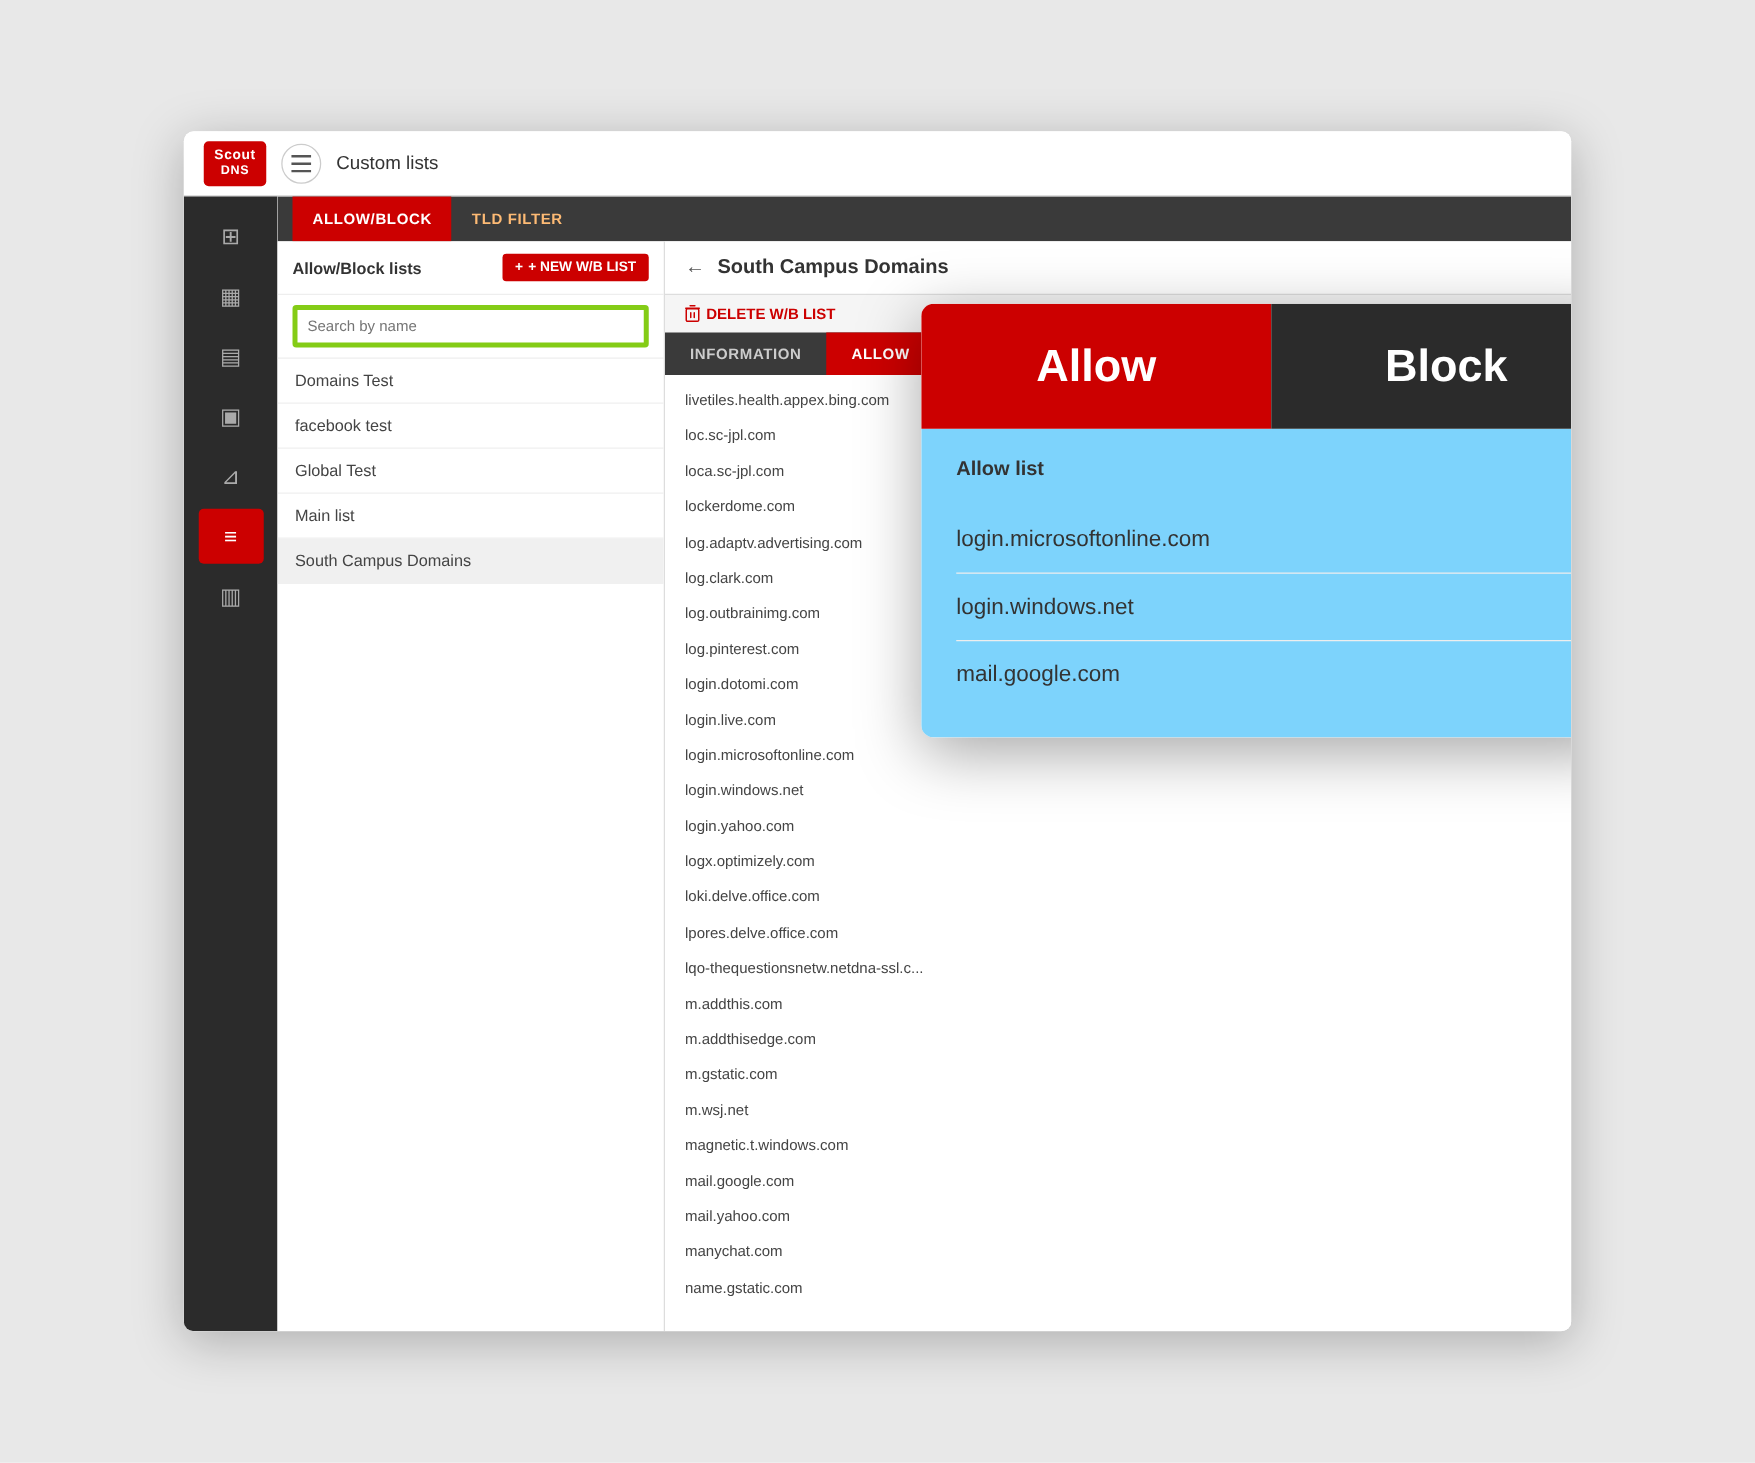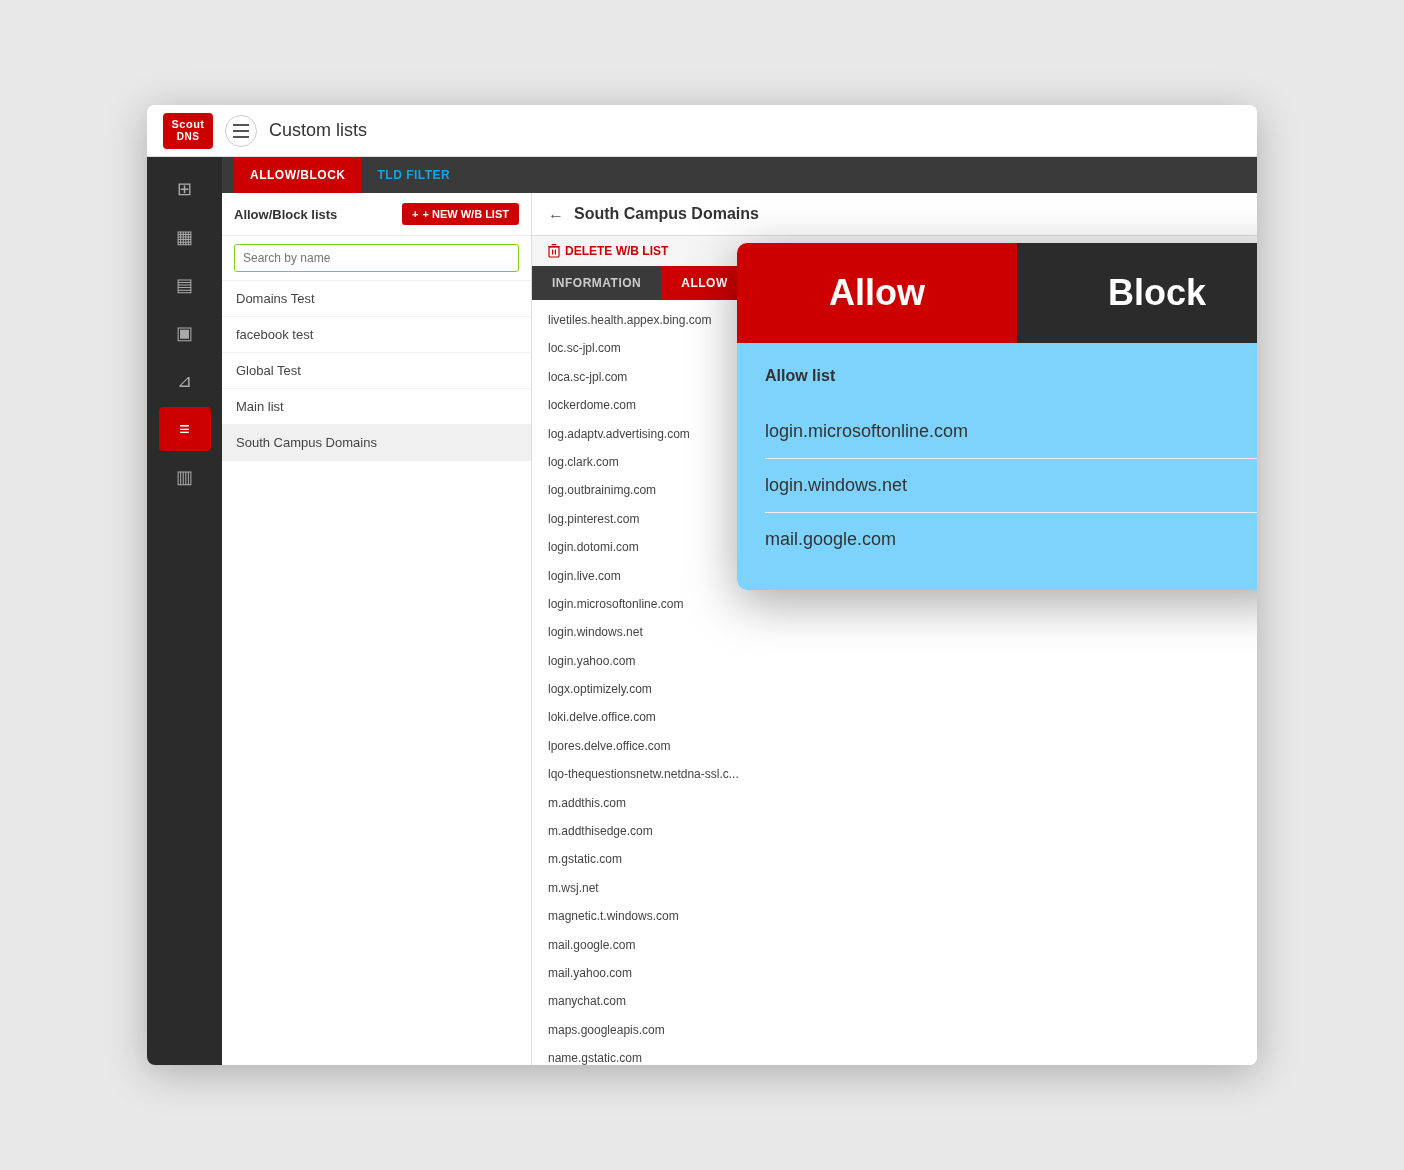--- a/index.html
+++ b/index.html
@@ -62,21 +62,21 @@
       border: 1px solid #ccc;
       border-radius: 50%;
       display: flex;
       align-items: center;
       justify-content: center;
       color: #555;
       font-size: 14px;
     }
 
     .top-bar-title {
-      font-size: 18px;
+      font-size: 15px;
       color: #333;
     }
 
     
     .main-layout {
       display: flex;
       flex: 1;
       overflow: hidden;
     }
 
@@ -126,21 +126,21 @@
       padding: 0 12px;
       gap: 0;
       flex-shrink: 0;
     }
 
     .sub-nav-item {
       padding: 0 16px;
       height: 36px;
       display: flex;
       align-items: center;
-      color: #0ea5e9;
+      color: #fdba74;
       font-size: 12px;
       font-weight: 600;
       text-transform: uppercase;
       letter-spacing: 0.5px;
       cursor: pointer;
     }
 
     .sub-nav-item.active {
       background: #cc0000;
       color: white;
@@ -192,21 +192,21 @@
     }
 
     .search-box {
       padding: 8px 12px;
       border-bottom: 1px solid #eee;
     }
 
     .search-box input {
       width: 100%;
       padding: 6px 8px;
-      border: 1px solid #84cc16;
+      border: 4px solid #84cc16;
       border-radius: 3px;
       font-size: 12px;
       color: #999;
       outline: none;
     }
 
     .list-items {
       flex: 1;
       overflow-y: auto;
     }
@@ -504,21 +504,20 @@
               <div class="domain-item">lpores.delve.office.com</div>
               <div class="domain-item">lqo-thequestionsnetw.netdna-ssl.c...</div>
               <div class="domain-item">m.addthis.com</div>
               <div class="domain-item">m.addthisedge.com</div>
               <div class="domain-item">m.gstatic.com</div>
               <div class="domain-item">m.wsj.net</div>
               <div class="domain-item">magnetic.t.windows.com</div>
               <div class="domain-item">mail.google.com</div>
               <div class="domain-item">mail.yahoo.com</div>
               <div class="domain-item">manychat.com</div>
-              <div class="domain-item">maps.googleapis.com</div>
               <div class="domain-item">name.gstatic.com</div>
             </div>
 
           <div class="popup-overlay">
             <div class="popup-tabs">
               <div class="popup-tab allow">
                 <span>Allow</span>
               </div>
               <div class="popup-tab block">
                 <span>Block</span>

